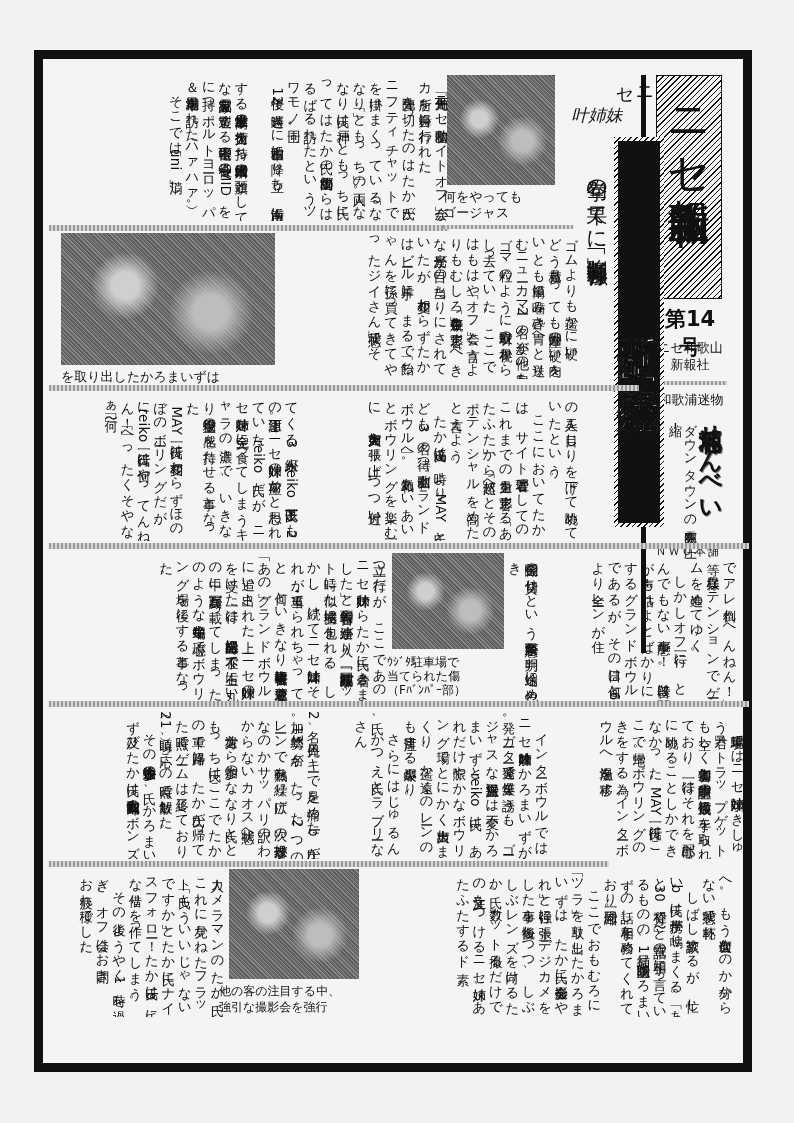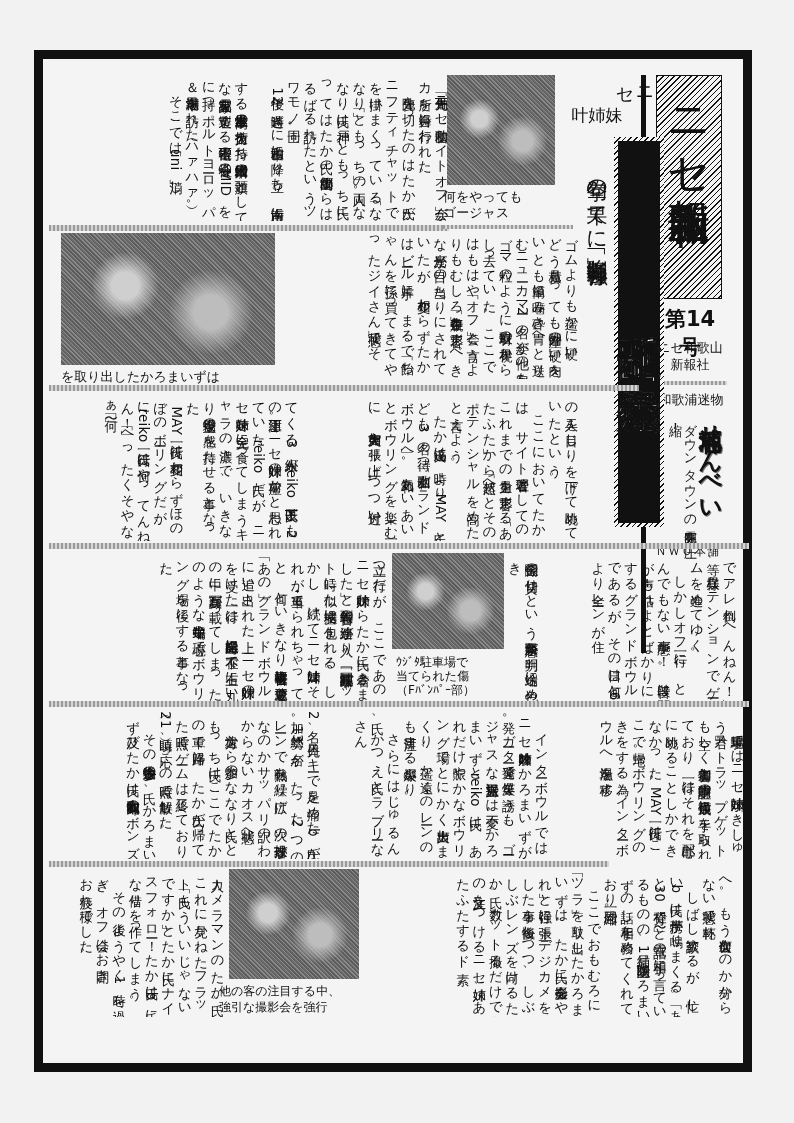--- a/index.html
+++ b/index.html
@@ -38,21 +38,21 @@
     <div>新報社</div>
   </div>
   <div class="dots" style="left:612px;top:322px;width:72px;height:4px;"></div>
   <div class="abs" style="left:612px;top:332px;width:72px;text-align:center;font-size:13px;">和歌浦迷物</div>
 
   <div class="abs vt" style="left:654px;top:353px;height:128px;font-size:23px;font-weight:900;line-height:28px;letter-spacing:-1px;color:#111;text-shadow:1px 1px 0 #777;">谷地浦せんべい</div>
   <div class="abs vt" style="left:625px;top:355px;height:130px;font-size:13px;line-height:15px;letter-spacing:0.5px;">ダウンタウンの雰囲気を圧縮！</div>
   <div class="abs" style="left:612px;top:484px;width:72px;text-align:left;font-size:12px;letter-spacing:1px;">ＮＷＯ本舗</div>
 
   <div class="abs vt" style="left:572px;top:16px;font-size:18px;line-height:20px;height:34px;">ニセ</div>
-  <div class="abs" style="left:518px;top:45px;width:72px;text-align:center;font-size:17px;">叶姉妹</div>
+  <div class="abs" style="left:518px;top:45px;width:72px;text-align:center;font-size:17px;font-style:italic;">叶姉妹</div>
   <div class="headline-box hatch">
     <div class="inner">
       <span>和歌山で大爆発</span>
     </div>
   </div>
   <div class="abs vt" style="left:542px;top:104px;height:360px;font-size:21px;line-height:24px;letter-spacing:1px;">挙句の果てに「強制」撮影会強行</div>
 
   <div class="photo" style="left:404px;top:16px;width:108px;height:110px;"></div>
   <div class="caption" style="left:400px;top:130px;width:116px;">何をやっても
 ゴージャス</div>
@@ -75,21 +75,21 @@
 　ここにおいてたか氏は、サイト管理者としてのこれまでの力量を形容する「あたふた」から「超然」へとそのポテンシャルを高めたと言えよう。
 　たか氏達は3時よりMAY氏と子ども3名の待つ「和歌山グランドボウル」へ。和気あいあいとボウリングを楽しむ一行に、突如大声を張り上げつつ近付い</div>
   <div class="body-text abs" style="left:6px;top:334px;width:250px;height:148px;">てくる3人組がreiko氏以下子ども2名の下津組。ニセ叶姉妹の前座かと思われていたreiko氏だが、ニセ叶姉妹を完全に食ってしまうキャラの濃さで、いきなり主役登場の感を持たせる事となった。
 　MAY氏一行は相変わらずほのぼのボーリングだが、対照的にreiko氏一行は「何やってんねん！」「へったくそやなぁ〜」「何</div>
   <div class="dots" style="left:6px;top:484px;width:700px;"></div>
 
   <div class="body-text abs" style="left:494px;top:494px;width:200px;height:148px;">でアレ倒れへんねん！」等、異様なテンションでゲームを進めてゆく。
 　しかしオフ一行に、とんでもない事態が！。普段は閑古鳥が声も枯れよとばかりに慟哭するグランドボウルであるが、その日は何と夕刻6時より全レーンが住</div>
   <div class="body-text abs" style="left:464px;top:494px;width:32px;height:148px;">金関係の貸切りという緊急事態が判明。途端に色めき</div>
   <div class="photo" style="left:349px;top:494px;width:112px;height:96px;"></div>
-  <div class="caption" style="left:353px;top:596px;width:122px;font-size:12px;line-height:14px;">ｳｼﾞﾀ駐車場で
+  <div class="caption" style="left:344px;top:596px;width:122px;font-size:12px;line-height:14px;">ｳｼﾞﾀ駐車場で
 当てられた傷
 （Fﾊﾞﾝﾊﾟｰ部）</div>
   <div class="body-text abs" style="left:6px;top:494px;width:338px;height:148px;">立つ一行だが、ここであのニセ叶姉妹からたか氏に「今着きました」と到着報告の連絡が入り、一同「純露」紅茶味ゲット時に似た安堵感に包まれる。しかし、続けてニセ叶姉妹は「それが・・・車当てられちゃって」と、何といきなり事故被害報告に急遽変更。「あの」グランドボウルに追い出された上、ニセ叶姉妹の事故報告を受けた一行は、記念撮影時に不在で右上に丸い輪の中に顔写真が載ってしまった時のような中途半端な心境でボウリング場を後にする事となった。</div>
   <div class="dots" style="left:6px;top:642px;width:700px;"></div>
 
   <div class="body-text abs" style="left:512px;top:652px;width:190px;height:148px;">　駐車場ではニセ叶姉妹が「きしゅう君」ストラップゲットも空しく加害者側と事故証明の書類作成に手を取られており、一行はそれを心配げに眺めることしかできなかった。MAY氏一行はここで帰宅。ボウリングの続きをする為、インターボウルへ漁場を移す。</div>
   <div class="body-text abs" style="left:280px;top:652px;width:226px;height:148px;">　インターボウルではニセ叶姉妹改めかろまいずが大爆発。ガーター連発で爆笑を誘うも、ゴージャスな立居振舞いは不変。かろまいずとreiko氏は、あれだけ賑やかなボウリング場でとにかく大声出しまくり、遥か遠くのレーンの客も注目する爆裂ぶり。
 　さらにはじゅるん氏、かつえ氏とラブリーな娘さん</div>
   <div class="body-text abs" style="left:6px;top:652px;width:272px;height:148px;">2名、先日スキーで足を痛めたb氏が参加。総勢13名が、たった2つのレーンで熱戦を繰り広げ、次の投球者が誰なのかサッパリ訳のわからないカオス状態へ。
 　遠方から参加のななり氏とともっち氏はここでたか氏の車で帰路に。たか氏が帰って来た時点でゲームは終了しており（21時頃）、一応この時点で解散した。

